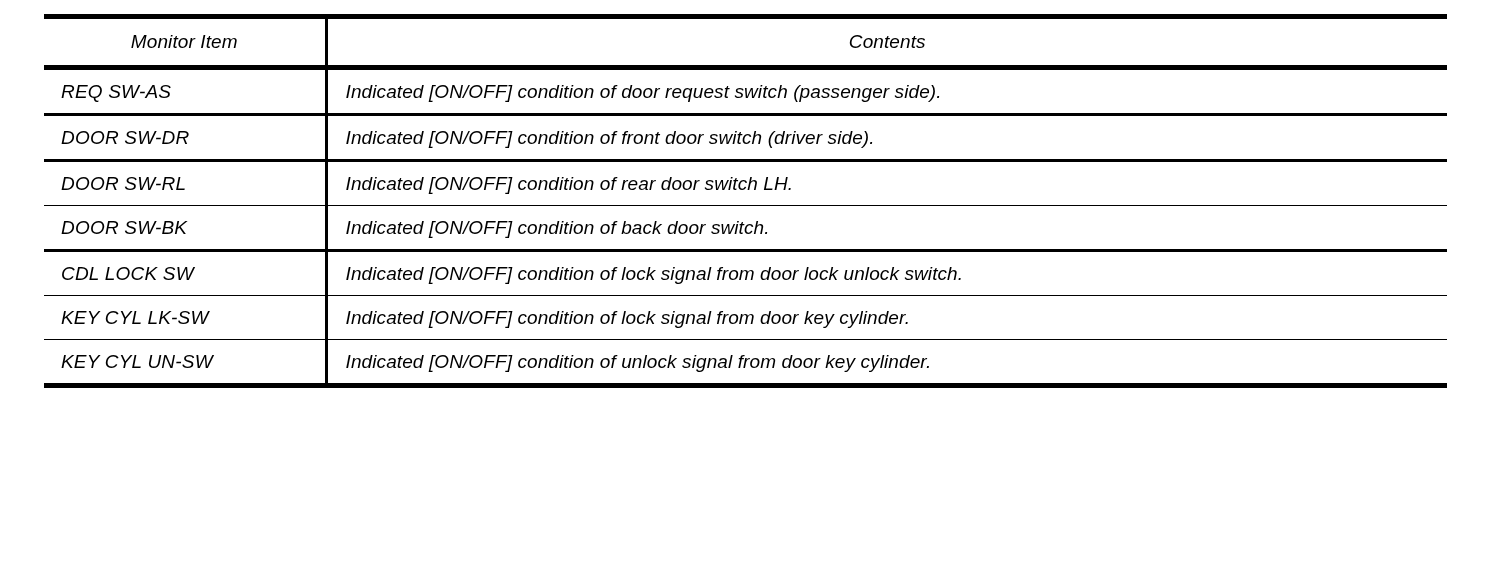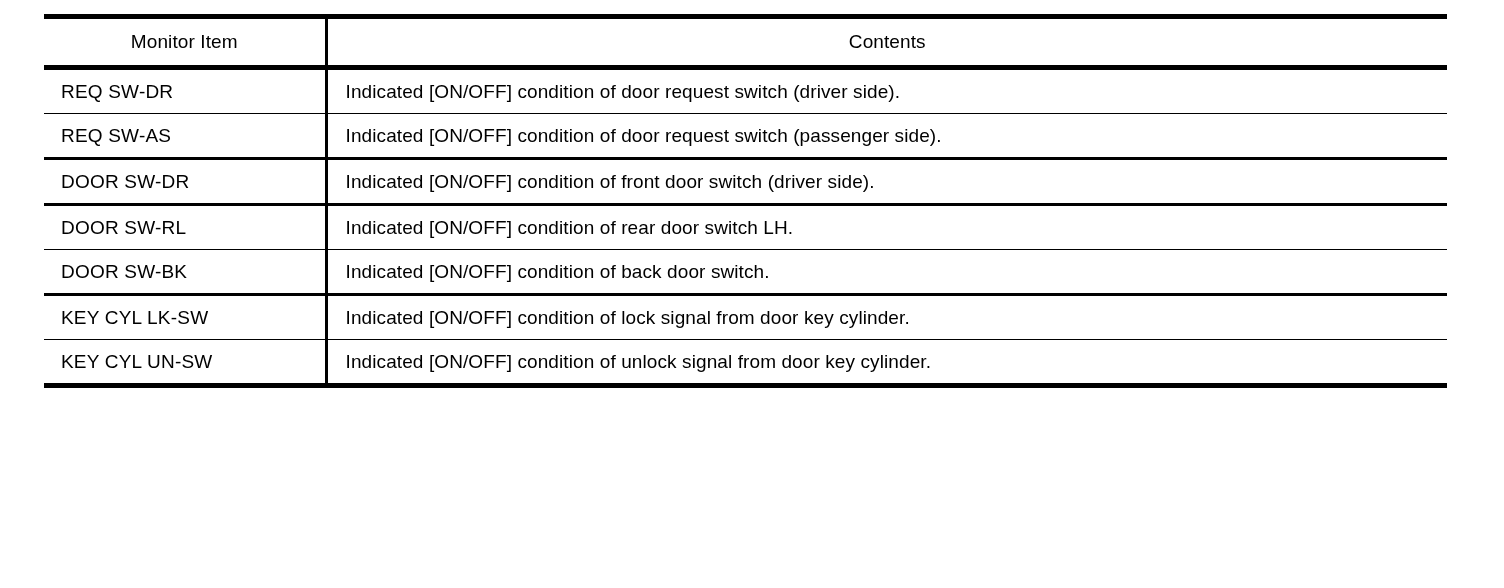--- a/index.html
+++ b/index.html
@@ -43,20 +43,21 @@
     border-bottom: 5px solid #000000;
   }
 
   .doc-table td,
   .doc-table th {
     padding: 0;
     margin: 0;
     vertical-align: middle;
     font-weight: normal;
     background: #ffffff;
+    font-style: italic;
   }
 
   
   .cell-item {
     border-right: 3px solid #000000;
     height: 43px;
     box-sizing: border-box;
   }
   .cell-contents {
     height: 43px;
@@ -128,68 +129,68 @@
           <span class="header-label">Monitor Item</span>
         </th>
         <th class="cell-contents">
           <span class="header-label">Contents</span>
         </th>
       </tr>
     </thead>
 
     <tbody>
 
+
+      <tr class="row-sep-thick">
+        <td class="cell-item">
+          <span class="item-label">REQ SW-AS</span>
+        </td>
+        <td class="cell-contents">
+          <span class="contents-text">Indicated [ON/OFF] condition of door request switch (passenger side).</span>
+        </td>
+      </tr>
+
+
+      <tr class="row-sep-thick">
+        <td class="cell-item">
+          <span class="item-label">DOOR SW-DR</span>
+        </td>
+        <td class="cell-contents">
+          <span class="contents-text">Indicated [ON/OFF] condition of front door switch (driver side).</span>
+        </td>
+      </tr>
+
+
+
       <tr class="row-sep-thin">
         <td class="cell-item">
-          <span class="item-label">REQ SW-DR</span>
-        </td>
-        <td class="cell-contents">
-          <span class="contents-text">Indicated [ON/OFF] condition of door request switch (driver side).</span>
+          <span class="item-label">DOOR SW-RL</span>
+        </td>
+        <td class="cell-contents">
+          <span class="contents-text">Indicated [ON/OFF] condition of rear door switch LH.</span>
         </td>
       </tr>
 
       <tr class="row-sep-thick">
         <td class="cell-item">
-          <span class="item-label">REQ SW-AS</span>
-        </td>
-        <td class="cell-contents">
-          <span class="contents-text">Indicated [ON/OFF] condition of door request switch (passenger side).</span>
-        </td>
-      </tr>
-
-
-      <tr class="row-sep-thick">
-        <td class="cell-item">
-          <span class="item-label">DOOR SW-DR</span>
-        </td>
-        <td class="cell-contents">
-          <span class="contents-text">Indicated [ON/OFF] condition of front door switch (driver side).</span>
-        </td>
-      </tr>
-
-
+          <span class="item-label">DOOR SW-BK</span>
+        </td>
+        <td class="cell-contents">
+          <span class="contents-text">Indicated [ON/OFF] condition of back door switch.</span>
+        </td>
+      </tr>
 
       <tr class="row-sep-thin">
         <td class="cell-item">
-          <span class="item-label">DOOR SW-RL</span>
-        </td>
-        <td class="cell-contents">
-          <span class="contents-text">Indicated [ON/OFF] condition of rear door switch LH.</span>
-        </td>
-      </tr>
-
-      <tr class="row-sep-thick">
-        <td class="cell-item">
-          <span class="item-label">DOOR SW-BK</span>
-        </td>
-        <td class="cell-contents">
-          <span class="contents-text">Indicated [ON/OFF] condition of back door switch.</span>
-        </td>
-      </tr>
-
+          <span class="item-label">CDL LOCK SW</span>
+        </td>
+        <td class="cell-contents">
+          <span class="contents-text">Indicated [ON/OFF] condition of lock signal from door lock unlock switch.</span>
+        </td>
+      </tr>
 
 
       <tr class="row-sep-thin">
         <td class="cell-item">
           <span class="item-label">KEY CYL LK-SW</span>
         </td>
         <td class="cell-contents">
           <span class="contents-text">Indicated [ON/OFF] condition of lock signal from door key cylinder.</span>
         </td>
       </tr>

